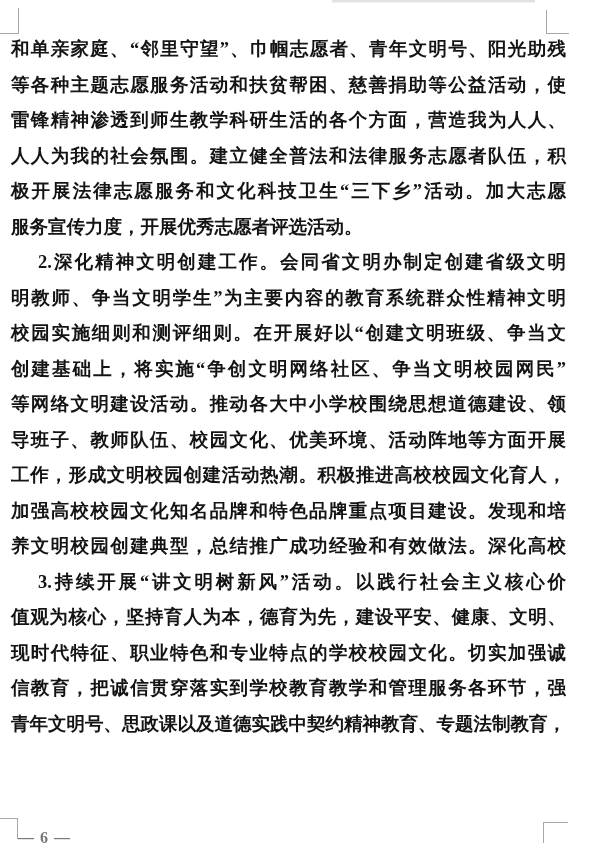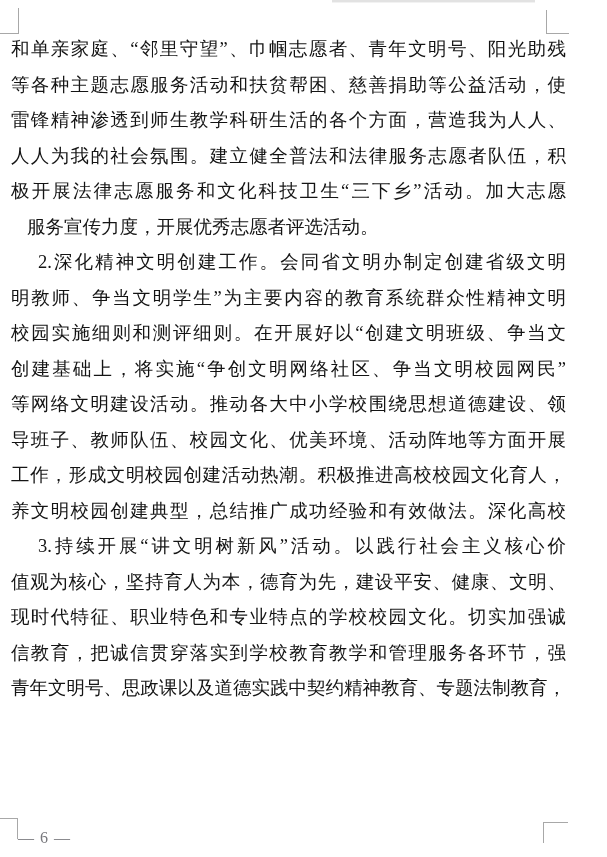--- a/index.html
+++ b/index.html
@@ -11,20 +11,21 @@
     width: 607px;
     height: 857px;
     overflow: hidden;
   }
   .page {
     position: relative;
     width: 607px;
     height: 857px;
     background: #ffffff;
     font-family: "Liberation Serif", "DejaVu Serif", serif;
+    font-weight: bold;
   }
   
   .top-edge-line {
     position: absolute;
     left: 332px;
     top: 0;
     width: 203px;
     height: 2px;
     background: #e2e2e2;
     border-bottom: 1px solid #f2f2f2;
@@ -62,21 +63,20 @@
   }
   .line {
     text-align: justify;
     text-align-last: justify;
   }
   .line.indent {
     padding-left: 27px;
   }
   .line.para-end {
     text-align-last: left;
-    margin-left: 16px;
   }
   .footer-page-number {
     position: absolute;
     left: 18px;
     top: 829px;
     font-size: 16px;
     line-height: 18px;
     color: #78787d;
     letter-spacing: 1px;
   }
@@ -100,20 +100,21 @@
       <div class="line">人人为我的社会氛围。建立健全普法和法律服务志愿者队伍，积</div>
       <div class="line">极开展法律志愿服务和文化科技卫生“三下乡”活动。加大志愿</div>
       <div class="line para-end">服务宣传力度，开展优秀志愿者评选活动。</div>
       <div class="line indent">2.深化精神文明创建工作。会同省文明办制定创建省级文明</div>
       <div class="line">明教师、争当文明学生”为主要内容的教育系统群众性精神文明</div>
       <div class="line">校园实施细则和测评细则。在开展好以“创建文明班级、争当文</div>
       <div class="line">创建基础上，将实施“争创文明网络社区、争当文明校园网民”</div>
       <div class="line">等网络文明建设活动。推动各大中小学校围绕思想道德建设、领</div>
       <div class="line">导班子、教师队伍、校园文化、优美环境、活动阵地等方面开展</div>
       <div class="line">工作，形成文明校园创建活动热潮。积极推进高校校园文化育人，</div>
+      <div class="line">加强高校校园文化知名品牌和特色品牌重点项目建设。发现和培</div>
       <div class="line">养文明校园创建典型，总结推广成功经验和有效做法。深化高校</div>
       <div class="line indent">3.持续开展“讲文明树新风”活动。以践行社会主义核心价</div>
       <div class="line">值观为核心，坚持育人为本，德育为先，建设平安、健康、文明、</div>
       <div class="line">现时代特征、职业特色和专业特点的学校校园文化。切实加强诚</div>
       <div class="line">信教育，把诚信贯穿落实到学校教育教学和管理服务各环节，强</div>
       <div class="line">青年文明号、思政课以及道德实践中契约精神教育、专题法制教育，</div>
     </div>
 
   <div class="footer-page-number">— 6 —</div>
 

